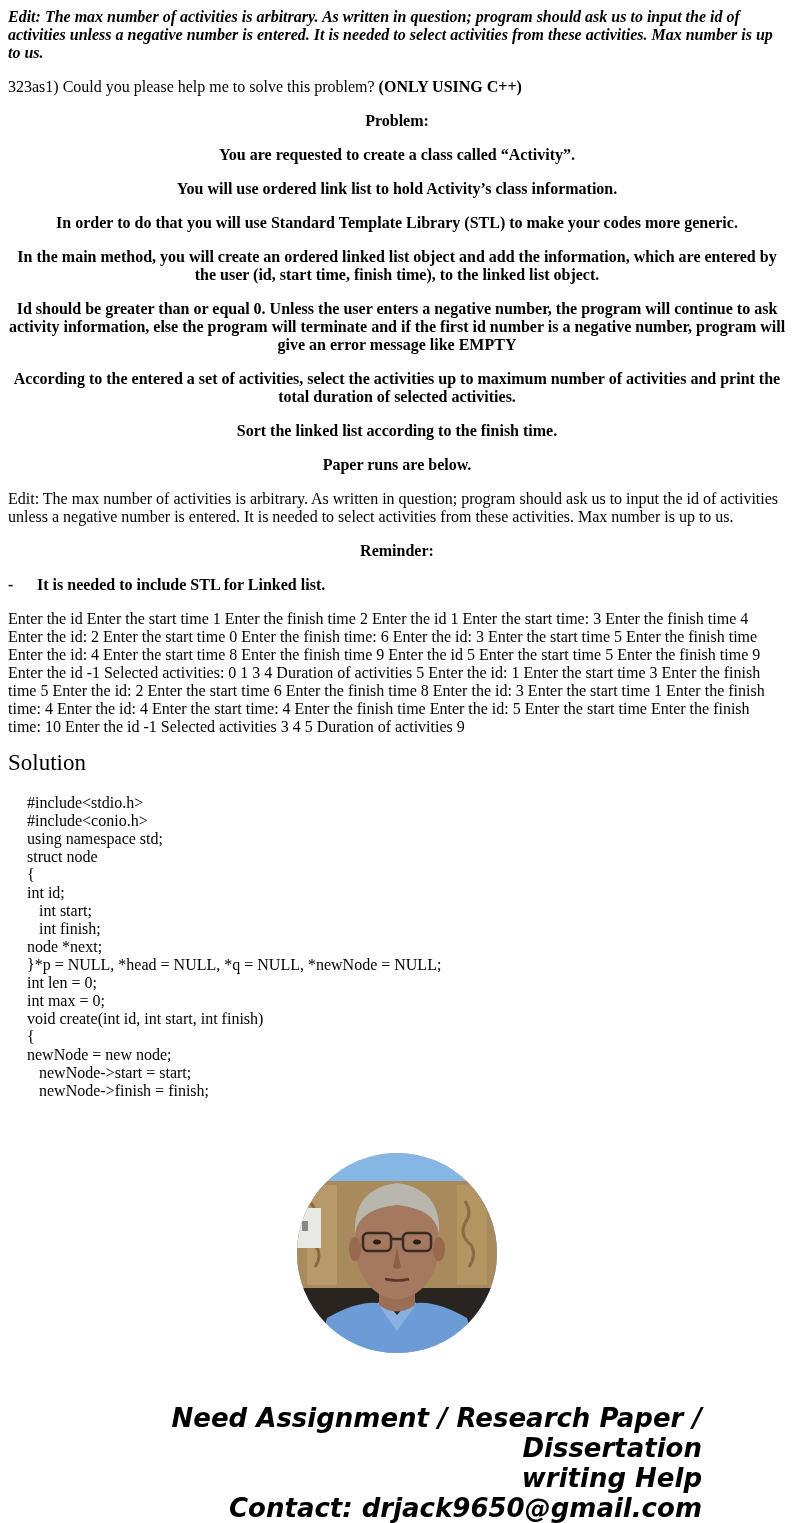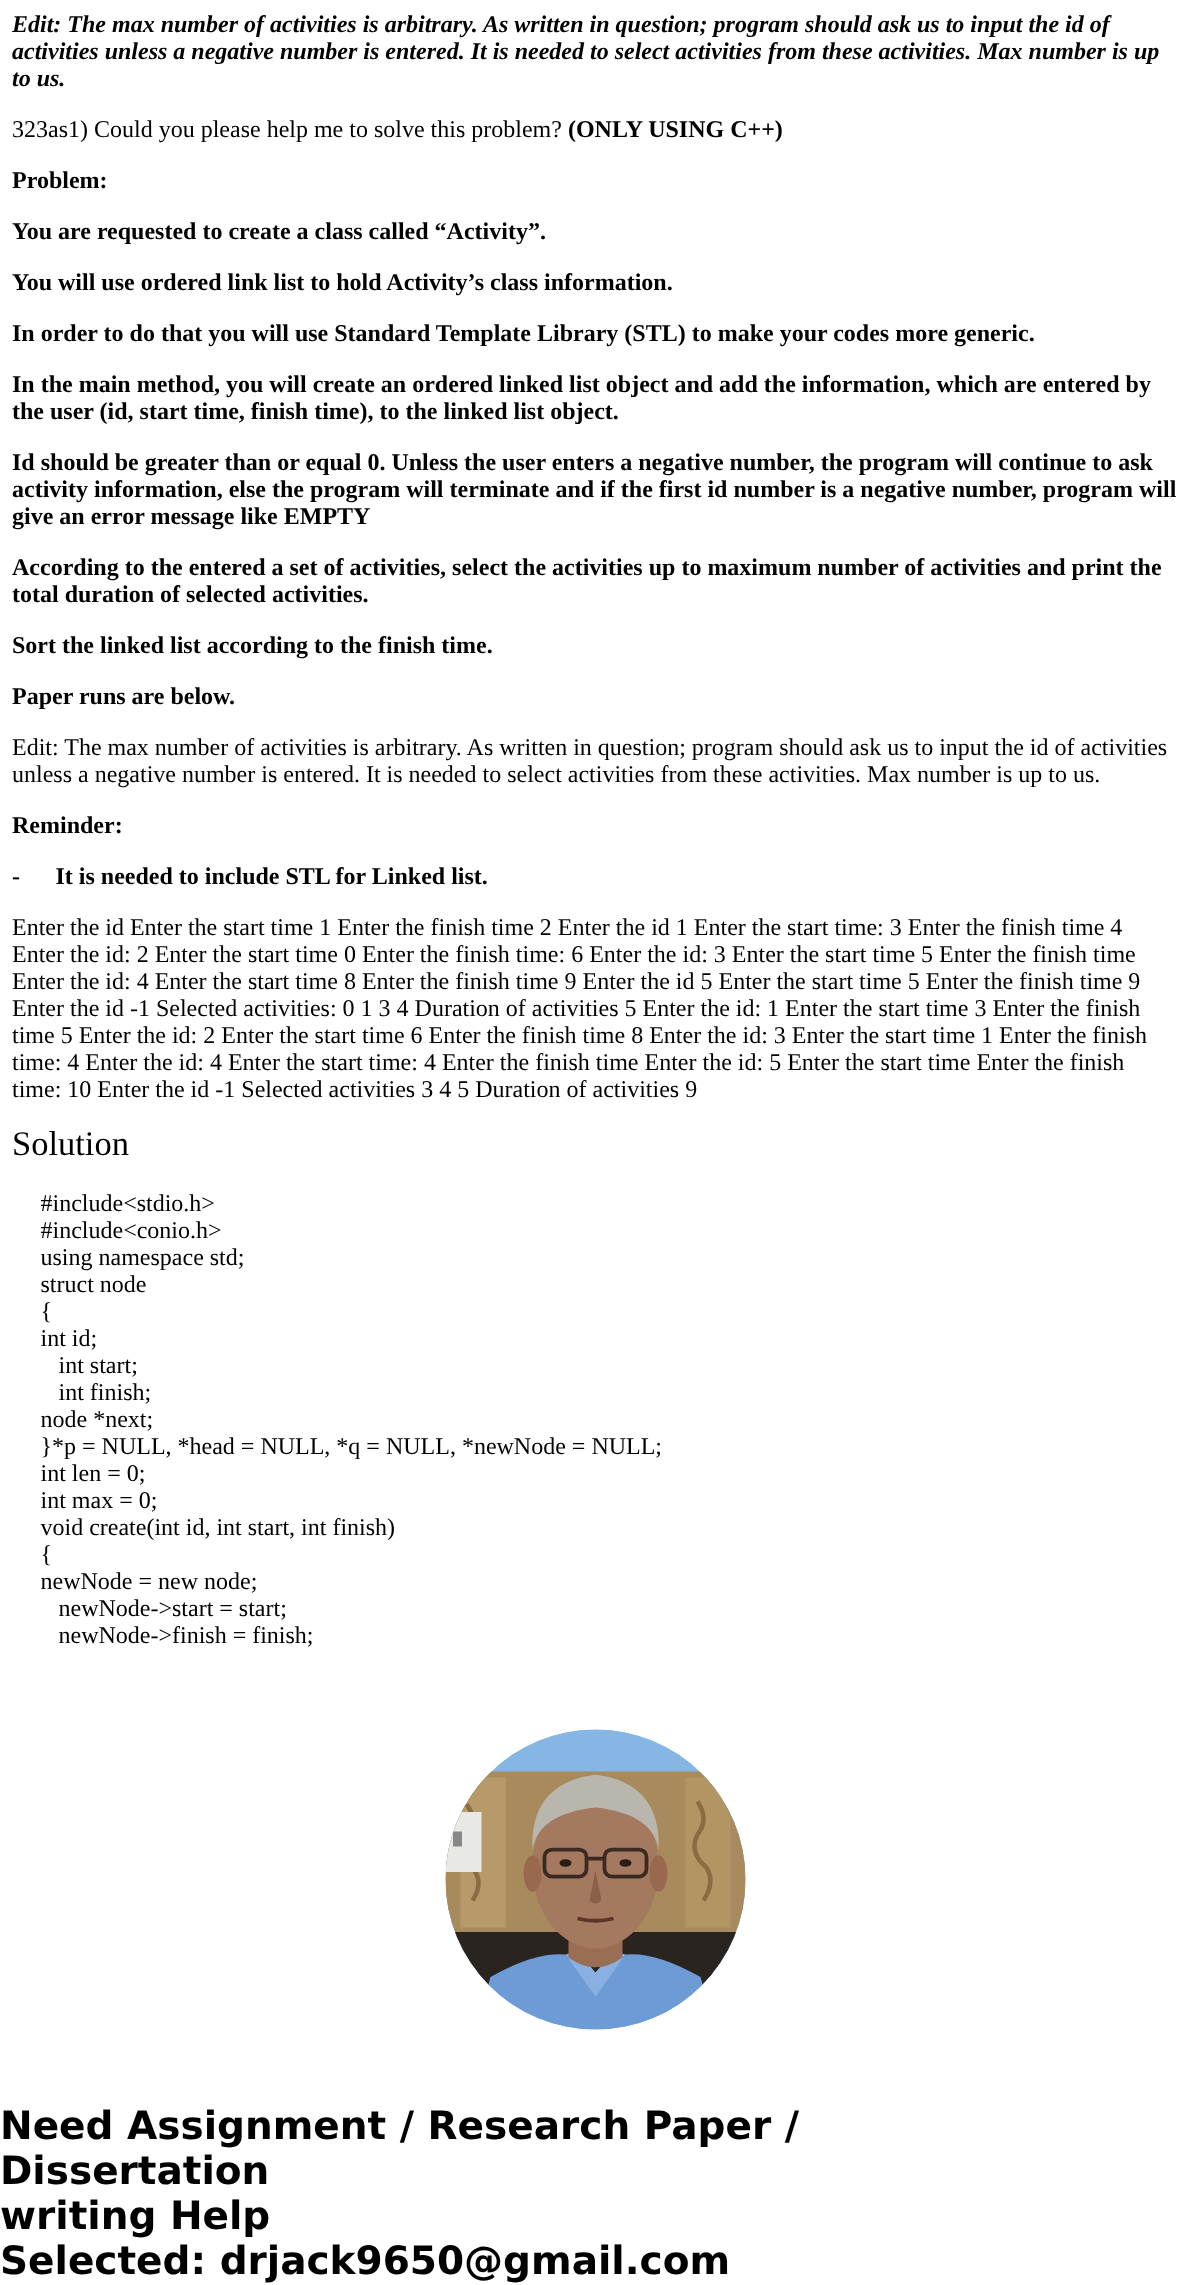--- a/index.html
+++ b/index.html
@@ -25,20 +25,21 @@
     }
     .content p {
       margin: 0 0 16px 0;
     }
     .italic-bold {
       font-style: italic;
       font-weight: bold;
     }
     .bold {
       font-weight: bold;
+      text-align: center;
     }
     .bullet {
       font-weight: bold;
       display: flex;
     }
     .bullet .dash {
       display: inline-block;
       width: 29px;
     }
     .solution-heading {
@@ -77,26 +78,27 @@
       height: 200px;
       border-radius: 50%;
       overflow: hidden;
       background: #8fb8e0;
     }
     .footer {
       position: absolute;
       left: 0;
       top: 1403px;
       width: 702px;
-      text-align: left;
+      text-align: right;
       font-family: "DejaVu Sans", sans-serif;
       font-weight: bold;
       font-size: 26px;
       line-height: 30px;
       color: #000000;
+      font-style: italic;
     }
   </style>
 </head>
 <body>
 
 <div class="content">
   <p class="italic-bold">Edit: The max number of activities is arbitrary. As written in question; program should ask us to input the id of activities unless a negative number is entered. It is needed to select activities from these activities. Max number is up to us.</p>
   <p><span>323as1) Could you please help me to solve this problem? </span><span class="bold">(ONLY USING C++)</span></p>
   <p class="bold">Problem:</p>
   <p class="bold">You are requested to create a class called “Activity”.</p>
@@ -175,14 +177,14 @@
 
     <path d="M100 94 L96 114 Q100 118 104 114 Z" fill="#8c5f49"></path>
 
     <path d="M88 126 Q100 129 112 126" stroke="#5a3628" stroke-width="2.5" fill="none"></path>
   </svg>
 </div>
 
 <div class="footer">
   <div>Need Assignment / Research Paper / Dissertation</div>
   <div>writing Help</div>
-  <div>Selected: drjack9650@gmail.com</div>
+  <div>Contact: drjack9650@gmail.com</div>
 </div>
 
 </body></html>

